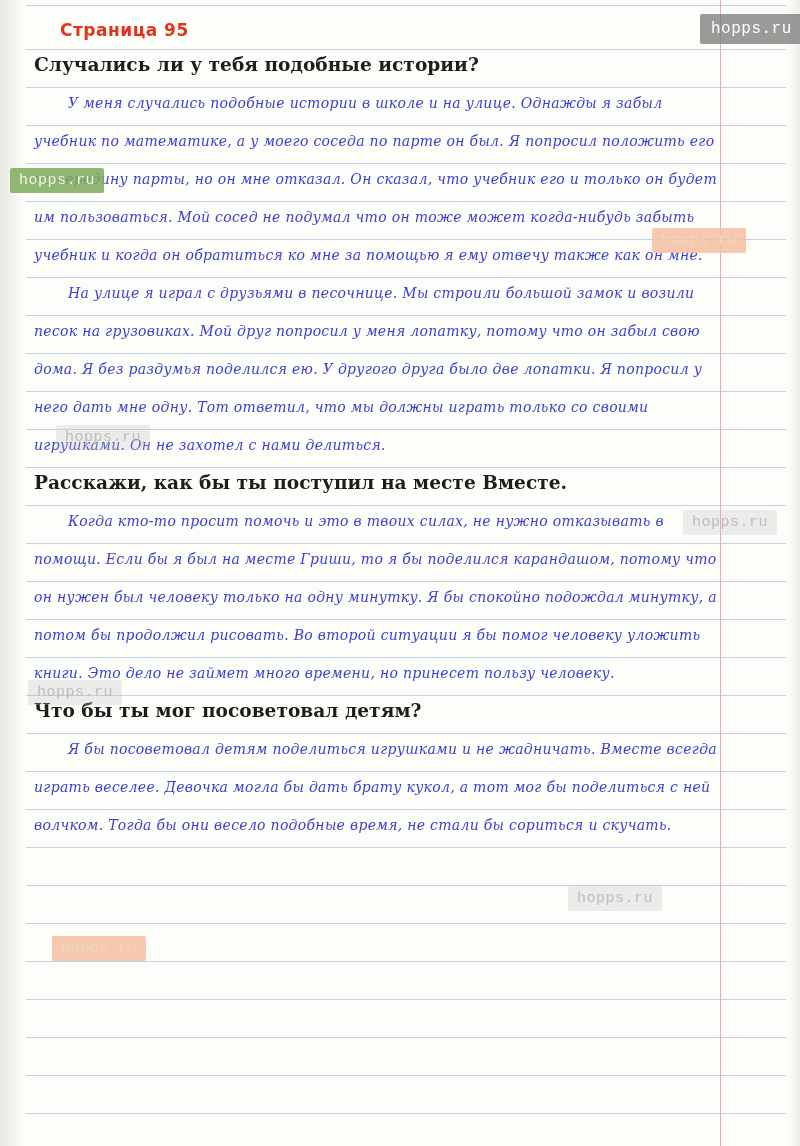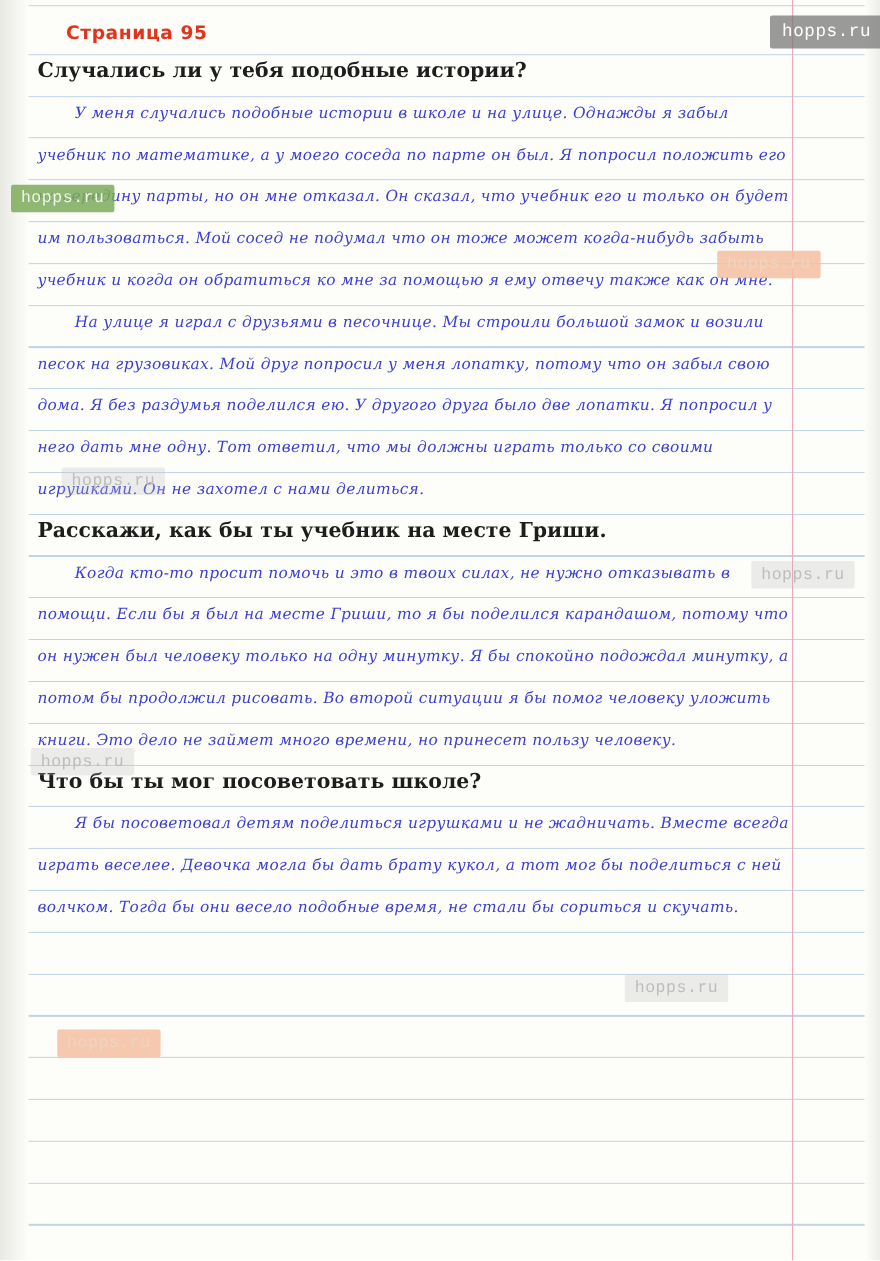--- a/index.html
+++ b/index.html
@@ -147,23 +147,23 @@
   <div id="margin-line"></div>
   <div id="left-edge"></div>
   <div id="right-edge"></div>
 
   <div id="content">
     <div class="page-label">Страница 95</div>
     <div id="blocks">
         <div class="question blk">Случались ли у тебя подобные истории?</div>
         <div class="hw para blk">У меня случались подобные истории в школе и на улице. Однажды я забыл учебник по математике, а у моего соседа по парте он был. Я попросил положить его на середину парты, но он мне отказал. Он сказал, что учебник его и только он будет им пользоваться. Мой сосед не подумал что он тоже может когда-нибудь забыть учебник и когда он обратиться ко мне за помощью я ему отвечу также как он мне.</div>
         <div class="hw para blk">На улице я играл с друзьями в песочнице. Мы строили большой замок и возили песок на грузовиках. Мой друг попросил у меня лопатку, потому что он забыл свою дома. Я без раздумья поделился ею. У другого друга было две лопатки. Я попросил у него дать мне одну. Тот ответил, что мы должны играть только со своими игрушками. Он не захотел с нами делиться.</div>
-        <div class="question blk">Расскажи, как бы ты учебник на месте Гриши.</div>
+        <div class="question blk">Расскажи, как бы ты поступил на месте Вместе.</div>
         <div class="hw para blk">Когда кто-то просит помочь и это в твоих силах, не нужно отказывать в помощи. Если бы я был на месте Гриши, то я бы поделился карандашом, потому что он нужен был человеку только на одну минутку. Я бы спокойно подождал минутку, а потом бы продолжил рисовать. Во второй ситуации я бы помог человеку уложить книги. Это дело не займет много времени, но принесет пользу человеку.</div>
-        <div class="question blk">Что бы ты мог посоветовать школе?</div>
+        <div class="question blk">Что бы ты мог посоветовал детям?</div>
         <div class="hw para blk">Я бы посоветовал детям поделиться игрушками и не жадничать. Вместе всегда играть веселее. Девочка могла бы дать брату кукол, а тот мог бы поделиться с ней волчком. Тогда бы они весело подобные время, не стали бы сориться и скучать.</div>
       </div>
   </div>
 
   <div id="watermarks">
       <div class="wm topright" style="left: 700px; top: 14px;">hopps.ru</div>
       <div class="wm green" style="left: 10px; top: 168px;">hopps.ru</div>
       <div class="wm peach" style="left: 652px; top: 228px;">hopps.ru</div>
       <div class="wm faint" style="left: 56px; top: 425px;">hopps.ru</div>
       <div class="wm faint" style="left: 683px; top: 510px;">hopps.ru</div>

